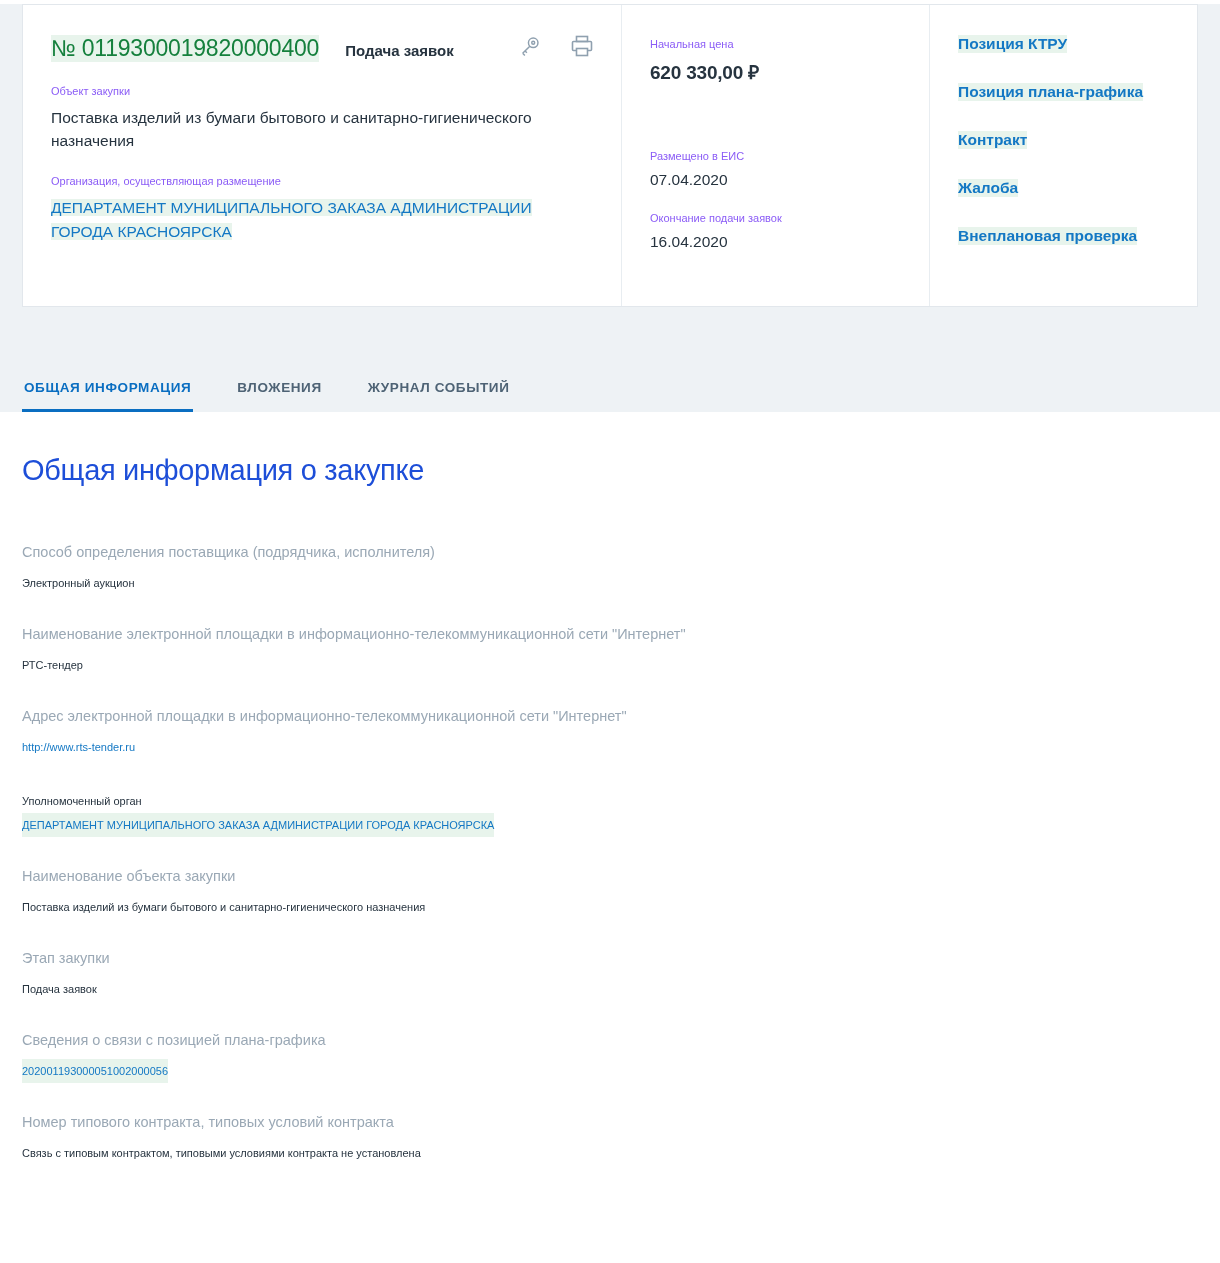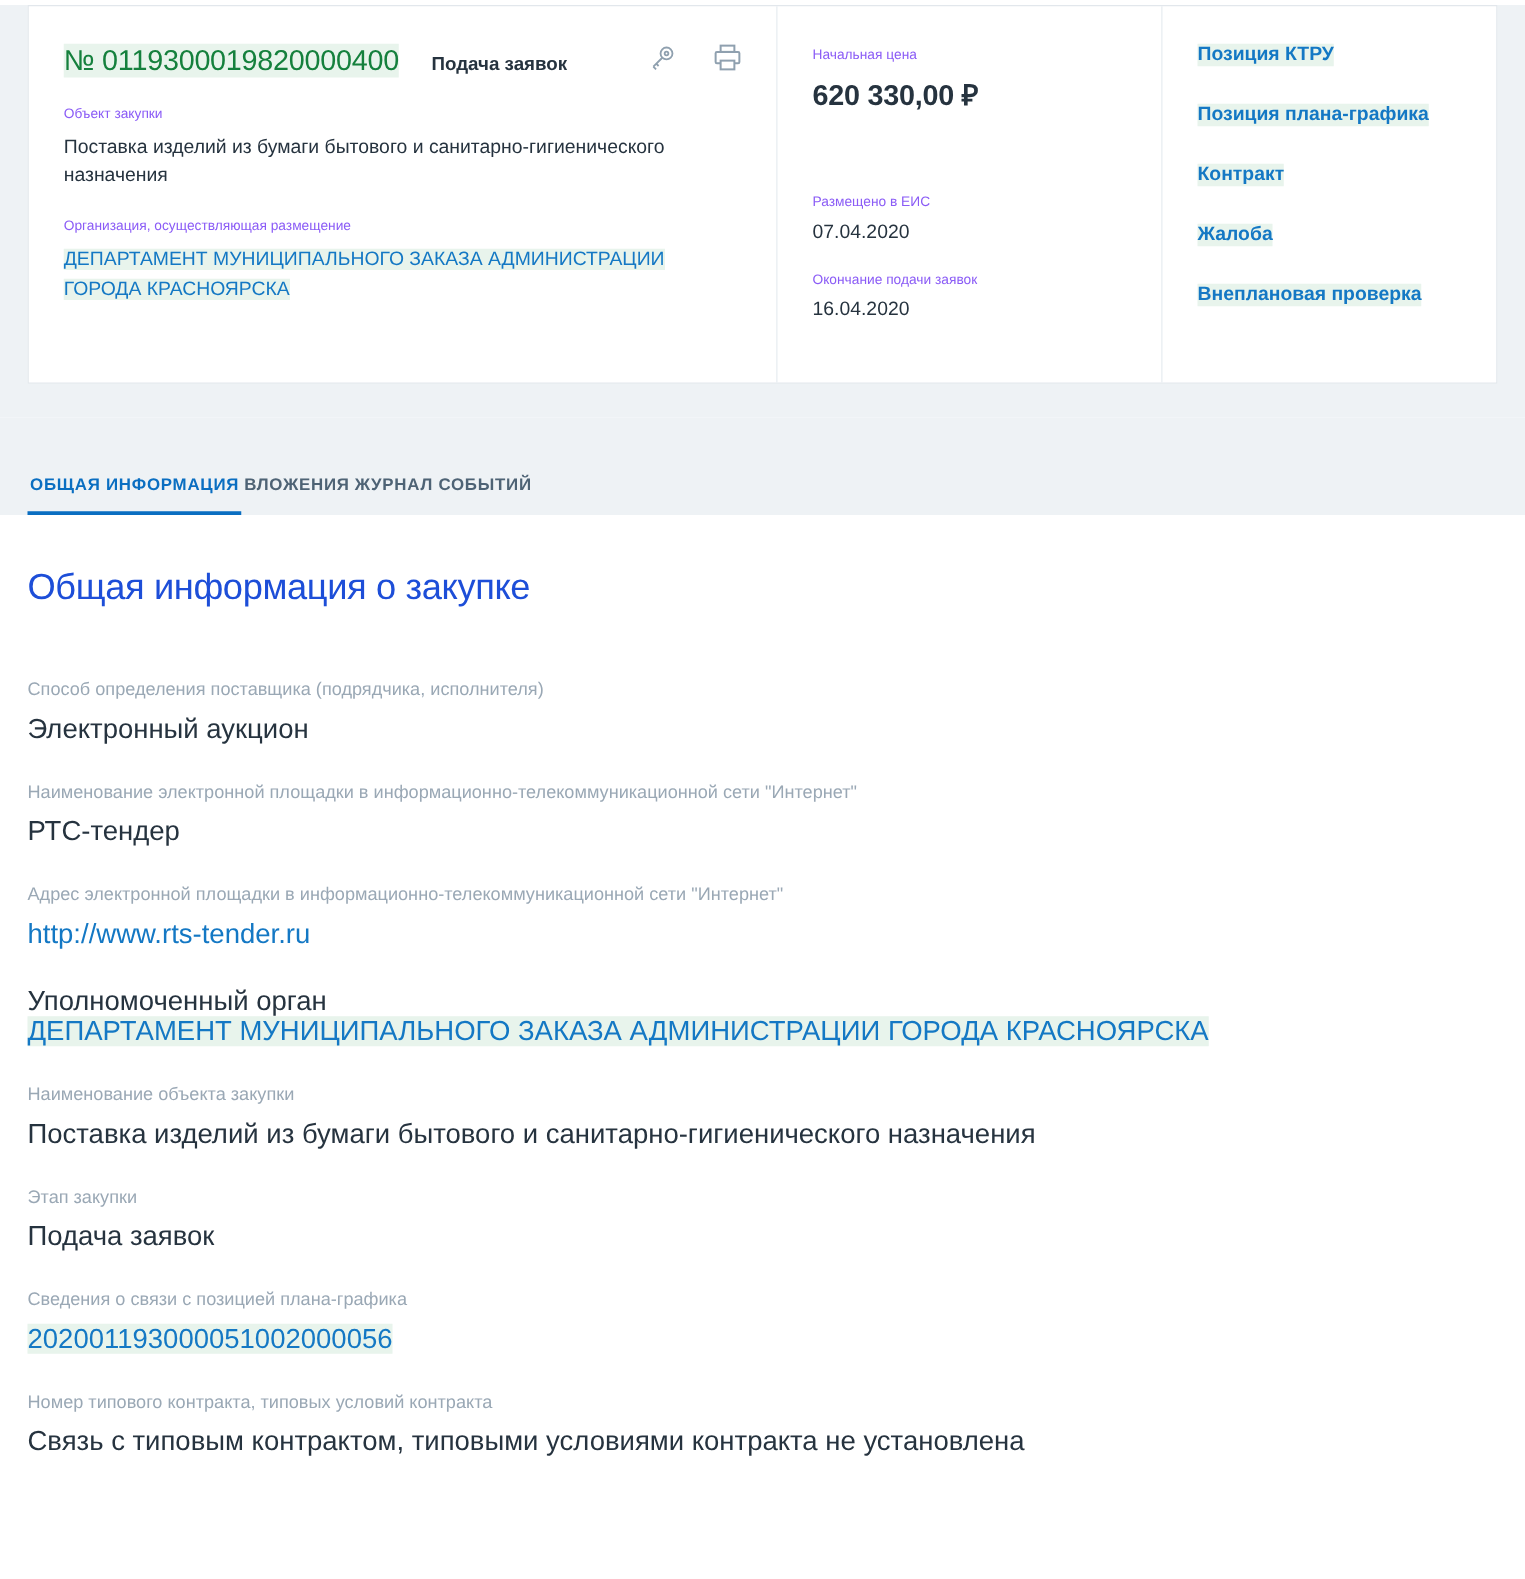--- a/index.html
+++ b/index.html
@@ -87,21 +87,21 @@
     gap: 26px;
   }
   .icon-btn {
     width: 26px; height: 26px;
     color: #8fa0af;
     cursor: pointer;
     display: flex; align-items: center; justify-content: center;
   }
 
   .price {
-    font-size: 23px;
+    font-size: 19px;
     font-weight: bold;
     color: #26333f;
     letter-spacing: -0.2px;
     margin-bottom: 62px;
   }
   .mid-block { margin-bottom: 20px; }
   .mid-val { font-size: 15.5px; color: #26333f; }
 
   .side-link {
     display: block;
@@ -116,21 +116,21 @@
   .side-link:last-child { margin-bottom: 12px; }
 
   
   .tabs-wrap {
     background: #eef2f5;
     height: 78px;
     padding: 0 22px;
     display: flex;
     align-items: flex-end;
   }
-  .tabs { display: flex; }
+  .tabs { display: flex; gap: 42px; }
   .tab {
     font-size: 13.5px;
     font-weight: bold;
     letter-spacing: 0.6px;
     color: #4e6375;
     padding: 0 2px 14px 2px;
     cursor: pointer;
     border-bottom: 3px solid transparent;
   }
   .tab.active { color: #0a6ec1; border-bottom-color: #0a6ec1; }
@@ -145,21 +145,21 @@
     letter-spacing: -0.3px;
   }
   .field { margin-bottom: 30px; }
   .field-label {
     font-size: 14.5px;
     color: #9aa8b5;
     margin-bottom: 9px;
     line-height: 19px;
   }
   .field-value {
-    font-size: 22px;
+    font-size: 11px;
     color: #26333f;
     line-height: 24px;
   }
   .field-value.link { color: #1478c4; text-decoration: none; }
   .sub-line { display: block; }
 </style>
 </head>
 <body>
 
 <div class="top-wrap">

